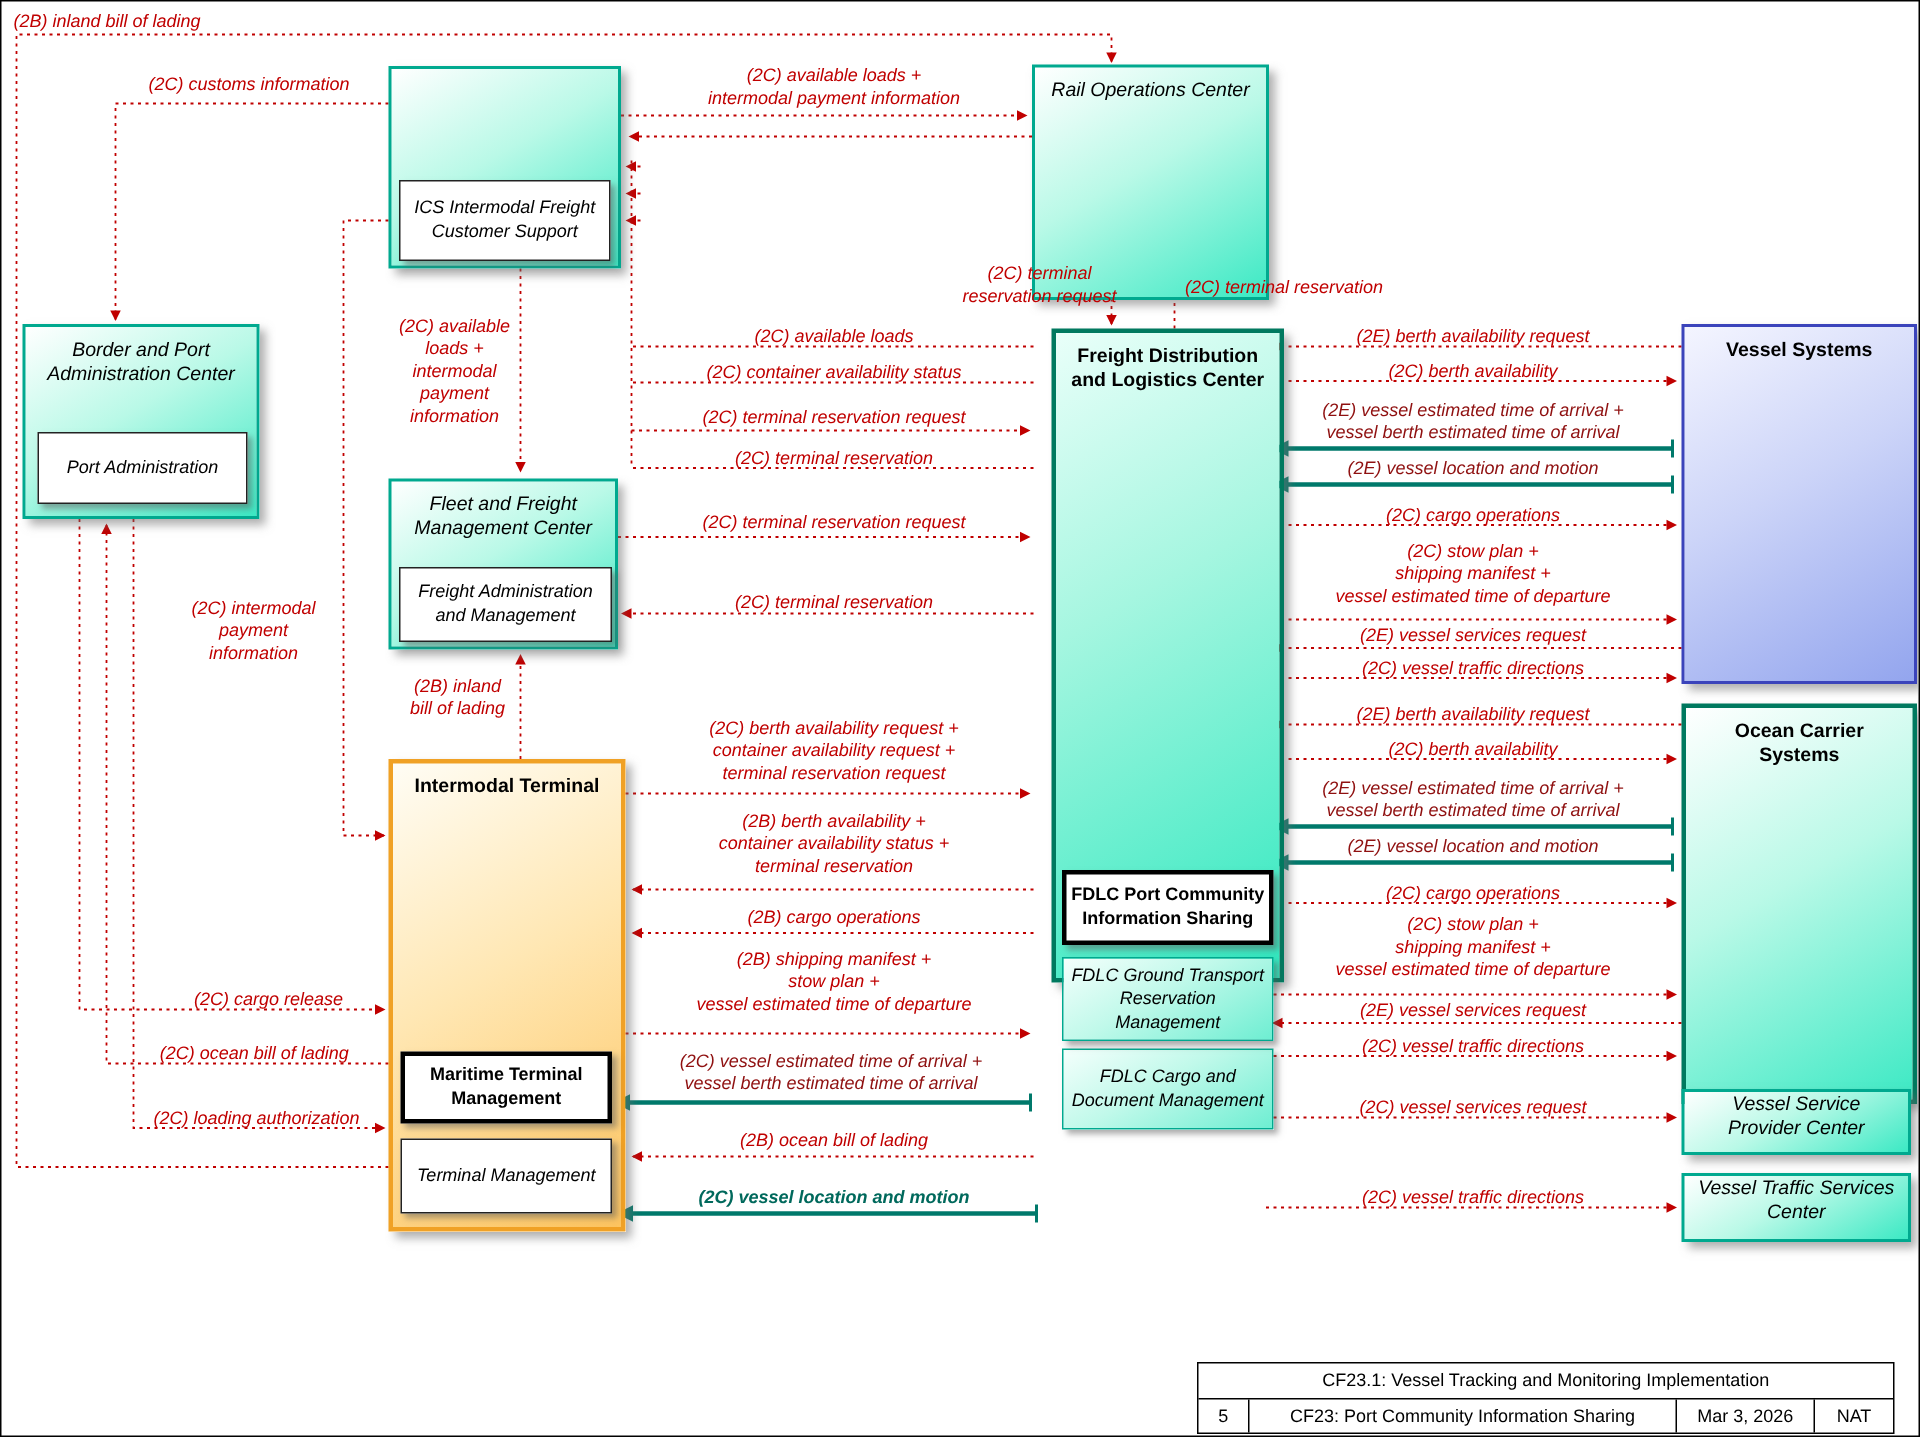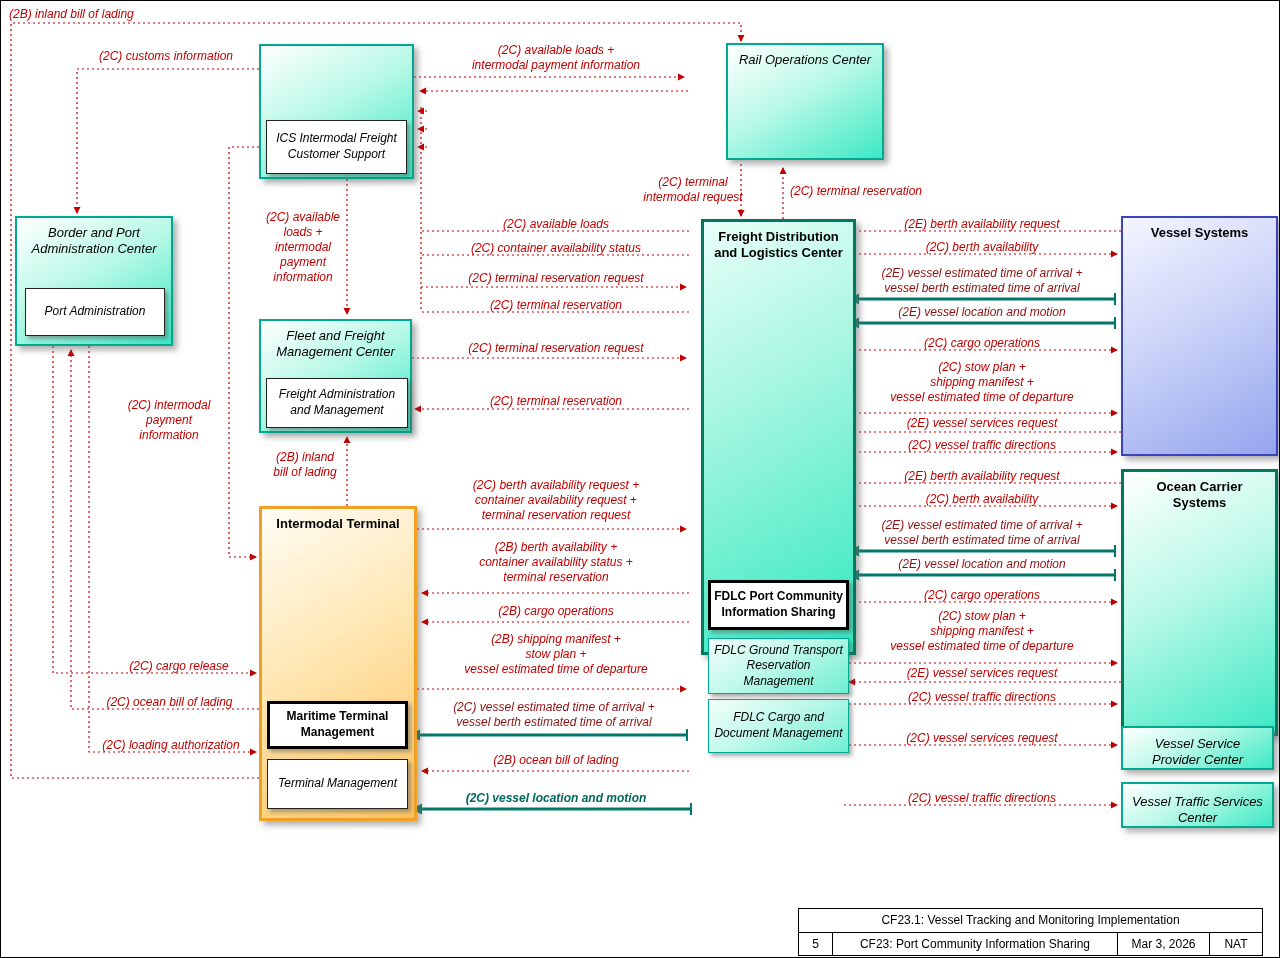--- a/index.html
+++ b/index.html
@@ -13,21 +13,21 @@
   .grad-teal   { background:linear-gradient(150deg,#ffffff 0%,#b9f9e7 45%,#3ce9c4 100%); }
   .grad-mint   { background:linear-gradient(150deg,#e9fff9 0%,#a5f6e0 40%,#2fe8bf 100%); }
   .grad-blue   { background:linear-gradient(150deg,#f4f5ff 0%,#ccd4f8 45%,#93a5ee 100%); }
   .grad-orange { background:linear-gradient(150deg,#fffdf5 0%,#ffe7b3 45%,#fdc45f 100%); }
   .b-teal       { border:2px solid #00a98f; }
   .b-teal-heavy { border:3px solid #00795f; }
   .b-blue       { border:2px solid #3b44bb; }
   .b-orange     { border:3px solid #f0a125; }
 
   .box-title { font-size:13px; text-align:center; padding:7px 4px 0; line-height:1.25; color:#000; }
-  .vcenter { display:flex; flex-direction:column; justify-content:flex-end; height:100%; padding:0 4px; }
+  .vcenter { display:flex; flex-direction:column; justify-content:flex-start; height:100%; padding:0 4px; }
   .it { font-style:italic; }
   .bd { font-weight:700; }
 
   .subbox { position:absolute; background:#fff; border:1px solid #222;
             box-shadow:3px 3px 4px rgba(90,90,90,0.5);
             display:flex; align-items:center; justify-content:center;
             text-align:center; font-size:12px; line-height:1.3; padding:2px; color:#000; }
   .subbox.heavy { border:3px solid #000; font-weight:700; }
   .subbox.mint  { background:linear-gradient(150deg,#f4fffc 0%,#c0f9ea 45%,#6eeed2 100%); border:1px solid #00a98f; }
 
@@ -117,21 +117,21 @@
       <path d="M690 802 L690 814" stroke-width="2"></path>
     </g>
   </svg>
 
   <div class="box grad-teal b-teal" style="left:258px;top:43px;width:155px;height:135px">
     <div class="subbox it" style="left:5px;top:74px;width:141px;height:54px">
       <span>ICS Intermodal Freight Customer Support</span>
     </div>
   </div>
 
-  <div class="box grad-teal b-teal" style="left:725px;top:42px;width:158px;height:117px">
+  <div class="box grad-teal b-teal" style="left:687px;top:42px;width:158px;height:157px">
     <div class="box-title it">Rail Operations Center</div>
   </div>
 
   <div class="box grad-teal b-teal" style="left:14px;top:215px;width:158px;height:130px">
     <div class="box-title it">Border and Port Administration Center</div>
     <div class="subbox it" style="left:8px;top:70px;width:140px;height:48px">
       <span>Port Administration</span>
     </div>
   </div>
 
@@ -183,21 +183,21 @@
     <div class="vcenter">
         <div class="box-title it" style="padding-top:0">Vessel Traffic Services Center</div>
       </div>
   </div>
 
   <div class="flow left" style="left:8px;top:6px;width:220px">(2B) inland bill of lading</div>
   <div class="flow" style="left:85px;top:48px;width:160px">(2C) customs information</div>
   <div class="flow" style="left:440px;top:42px;width:230px">(2C) available loads +
 intermodal payment information</div>
   <div class="flow" style="left:632px;top:174px;width:120px">(2C) terminal
-intermodal request</div>
+reservation request</div>
   <div class="flow" style="left:770px;top:183px;width:170px">(2C) terminal reservation</div>
 
   <div class="flow" style="left:435px;top:216px;width:240px">(2C) available loads</div>
   <div class="flow" style="left:435px;top:240px;width:240px">(2C) container availability status</div>
   <div class="flow" style="left:435px;top:270px;width:240px">(2C) terminal reservation request</div>
   <div class="flow" style="left:435px;top:297px;width:240px">(2C) terminal reservation</div>
   <div class="flow" style="left:258px;top:209px;width:88px">(2C) available loads +
 intermodal
 payment
 information</div>

